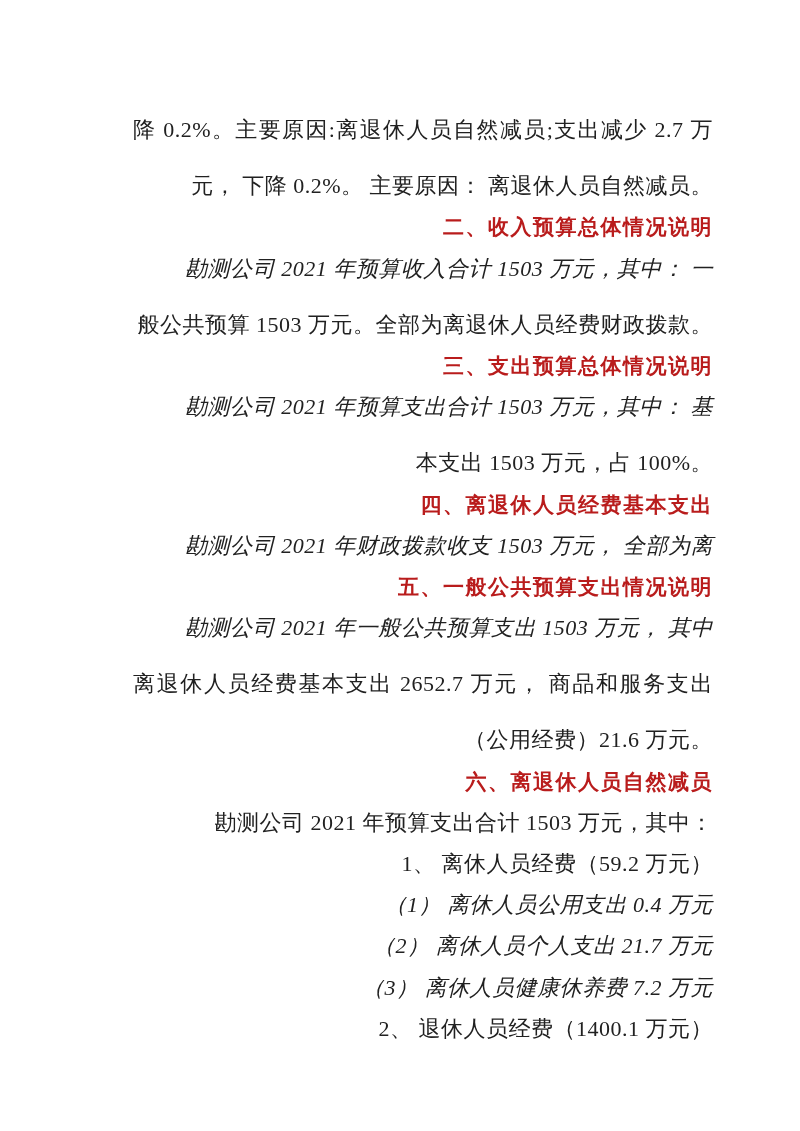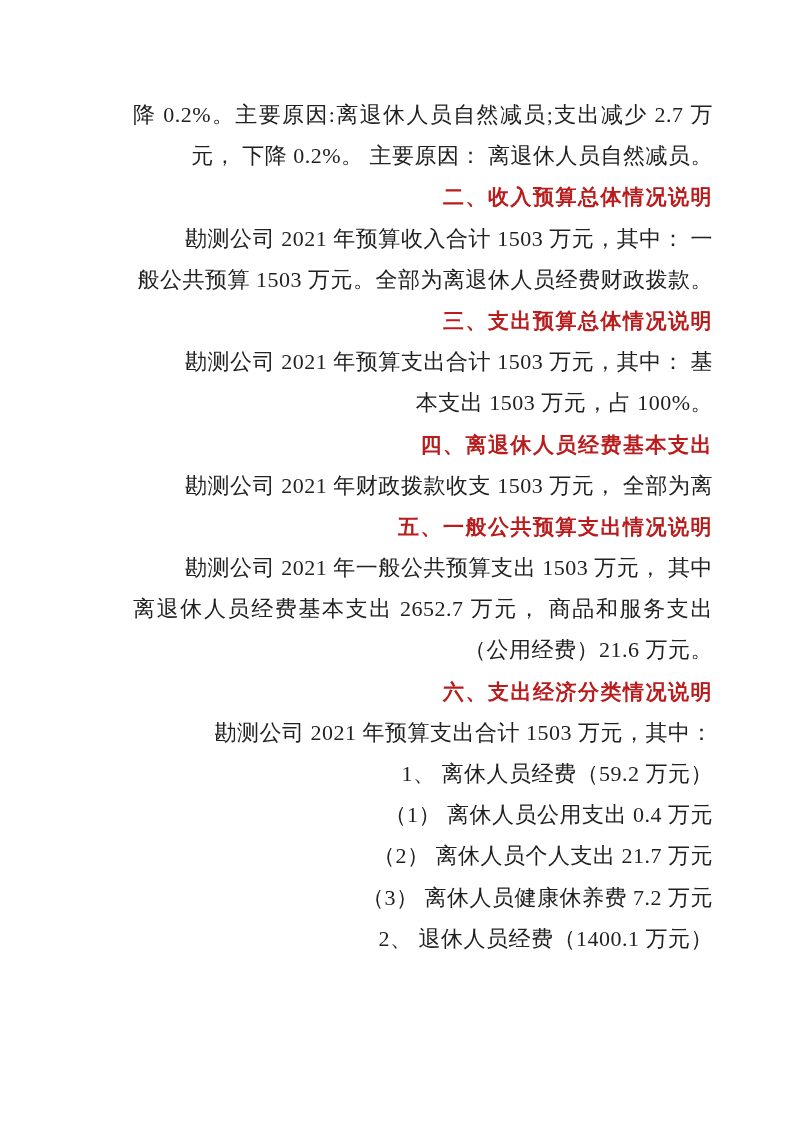--- a/index.html
+++ b/index.html
@@ -38,46 +38,46 @@
   }
   .line.heading {
     font-family: "Liberation Sans", "DejaVu Sans", sans-serif;
     font-weight: 700;
     font-size: 21px;
     letter-spacing: 1.5px;
     color: #b91c1c;
     padding-left: 32px;
   }
   .line.first   { padding-left: 52px; }
-  .line.cont    { padding-left: 0; }
+  .line.cont    { padding-left: 0; margin-top: 15px; }
   .line.list1   { padding-left: 86px; }
-  .line.list2   { padding-left: 124px; }
+  .line.list2   { padding-left: 124px; font-style: italic; }
   
-  .line.first.stretch { width: 528px; }
+  .line.first.stretch { width: 528px; font-style: italic; }
 </style>
 </head>
 <body>
 
 <div class="page">
   <div class="doc-body">
       <div class="line cont stretch">降 0.2%。主要原因:离退休人员自然减员;支出减少 2.7 万</div>
       <div class="line cont">元， 下降 0.2%。 主要原因： 离退休人员自然减员。</div>
       <div class="line heading">二、收入预算总体情况说明</div>
       <div class="line first stretch">勘测公司 2021 年预算收入合计 1503 万元，其中： 一</div>
       <div class="line cont">般公共预算 1503 万元。全部为离退休人员经费财政拨款。</div>
       <div class="line heading">三、支出预算总体情况说明</div>
       <div class="line first stretch">勘测公司 2021 年预算支出合计 1503 万元，其中： 基</div>
       <div class="line cont">本支出 1503 万元，占 100%。</div>
       <div class="line heading">四、离退休人员经费基本支出</div>
       <div class="line first stretch">勘测公司 2021 年财政拨款收支 1503 万元， 全部为离</div>
       <div class="line heading">五、一般公共预算支出情况说明</div>
       <div class="line first stretch">勘测公司 2021 年一般公共预算支出 1503 万元， 其中</div>
       <div class="line cont stretch">离退休人员经费基本支出 2652.7 万元， 商品和服务支出</div>
       <div class="line cont">（公用经费）21.6 万元。</div>
-      <div class="line heading">六、支出经济分类情况说明</div>
+      <div class="line heading">六、离退休人员自然减员</div>
       <div class="line first">勘测公司 2021 年预算支出合计 1503 万元，其中：</div>
       <div class="line list1">1、 离休人员经费（59.2 万元）</div>
       <div class="line list2">（1） 离休人员公用支出 0.4 万元</div>
       <div class="line list2">（2） 离休人员个人支出 21.7 万元</div>
       <div class="line list2">（3） 离休人员健康休养费 7.2 万元</div>
       <div class="line list1">2、 退休人员经费（1400.1 万元）</div>
     </div>
 </div>
 
 </body></html>

